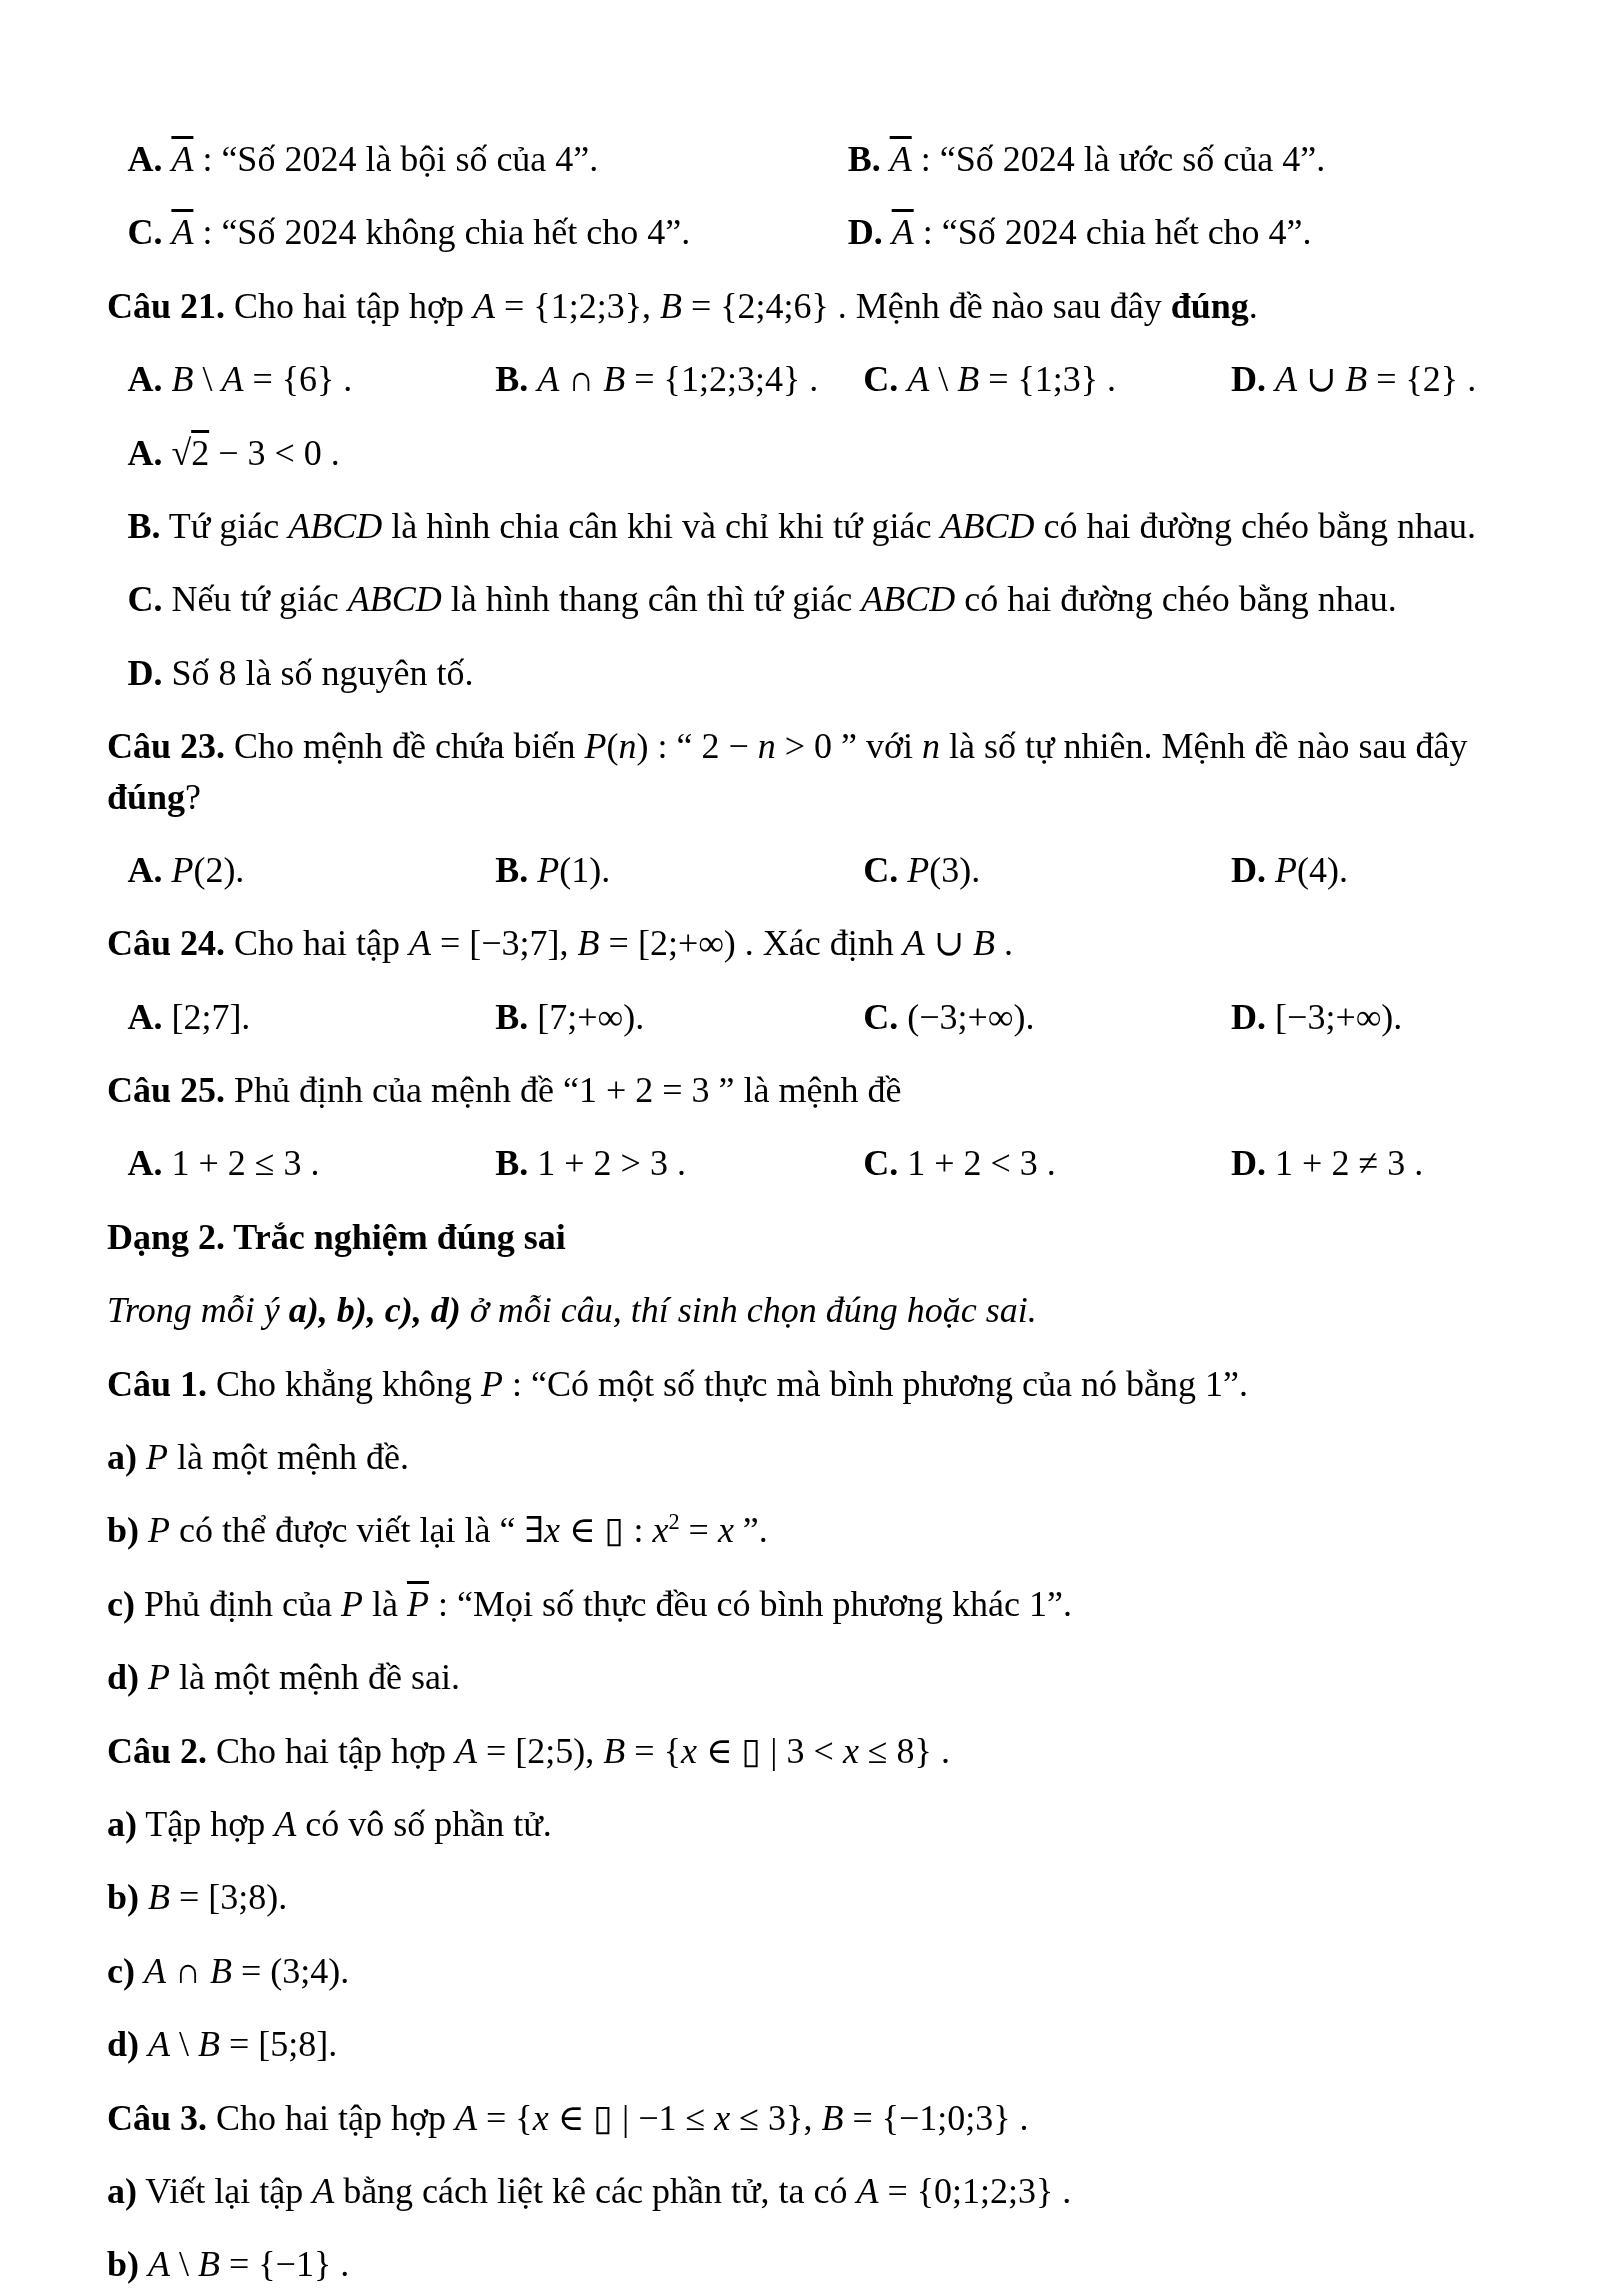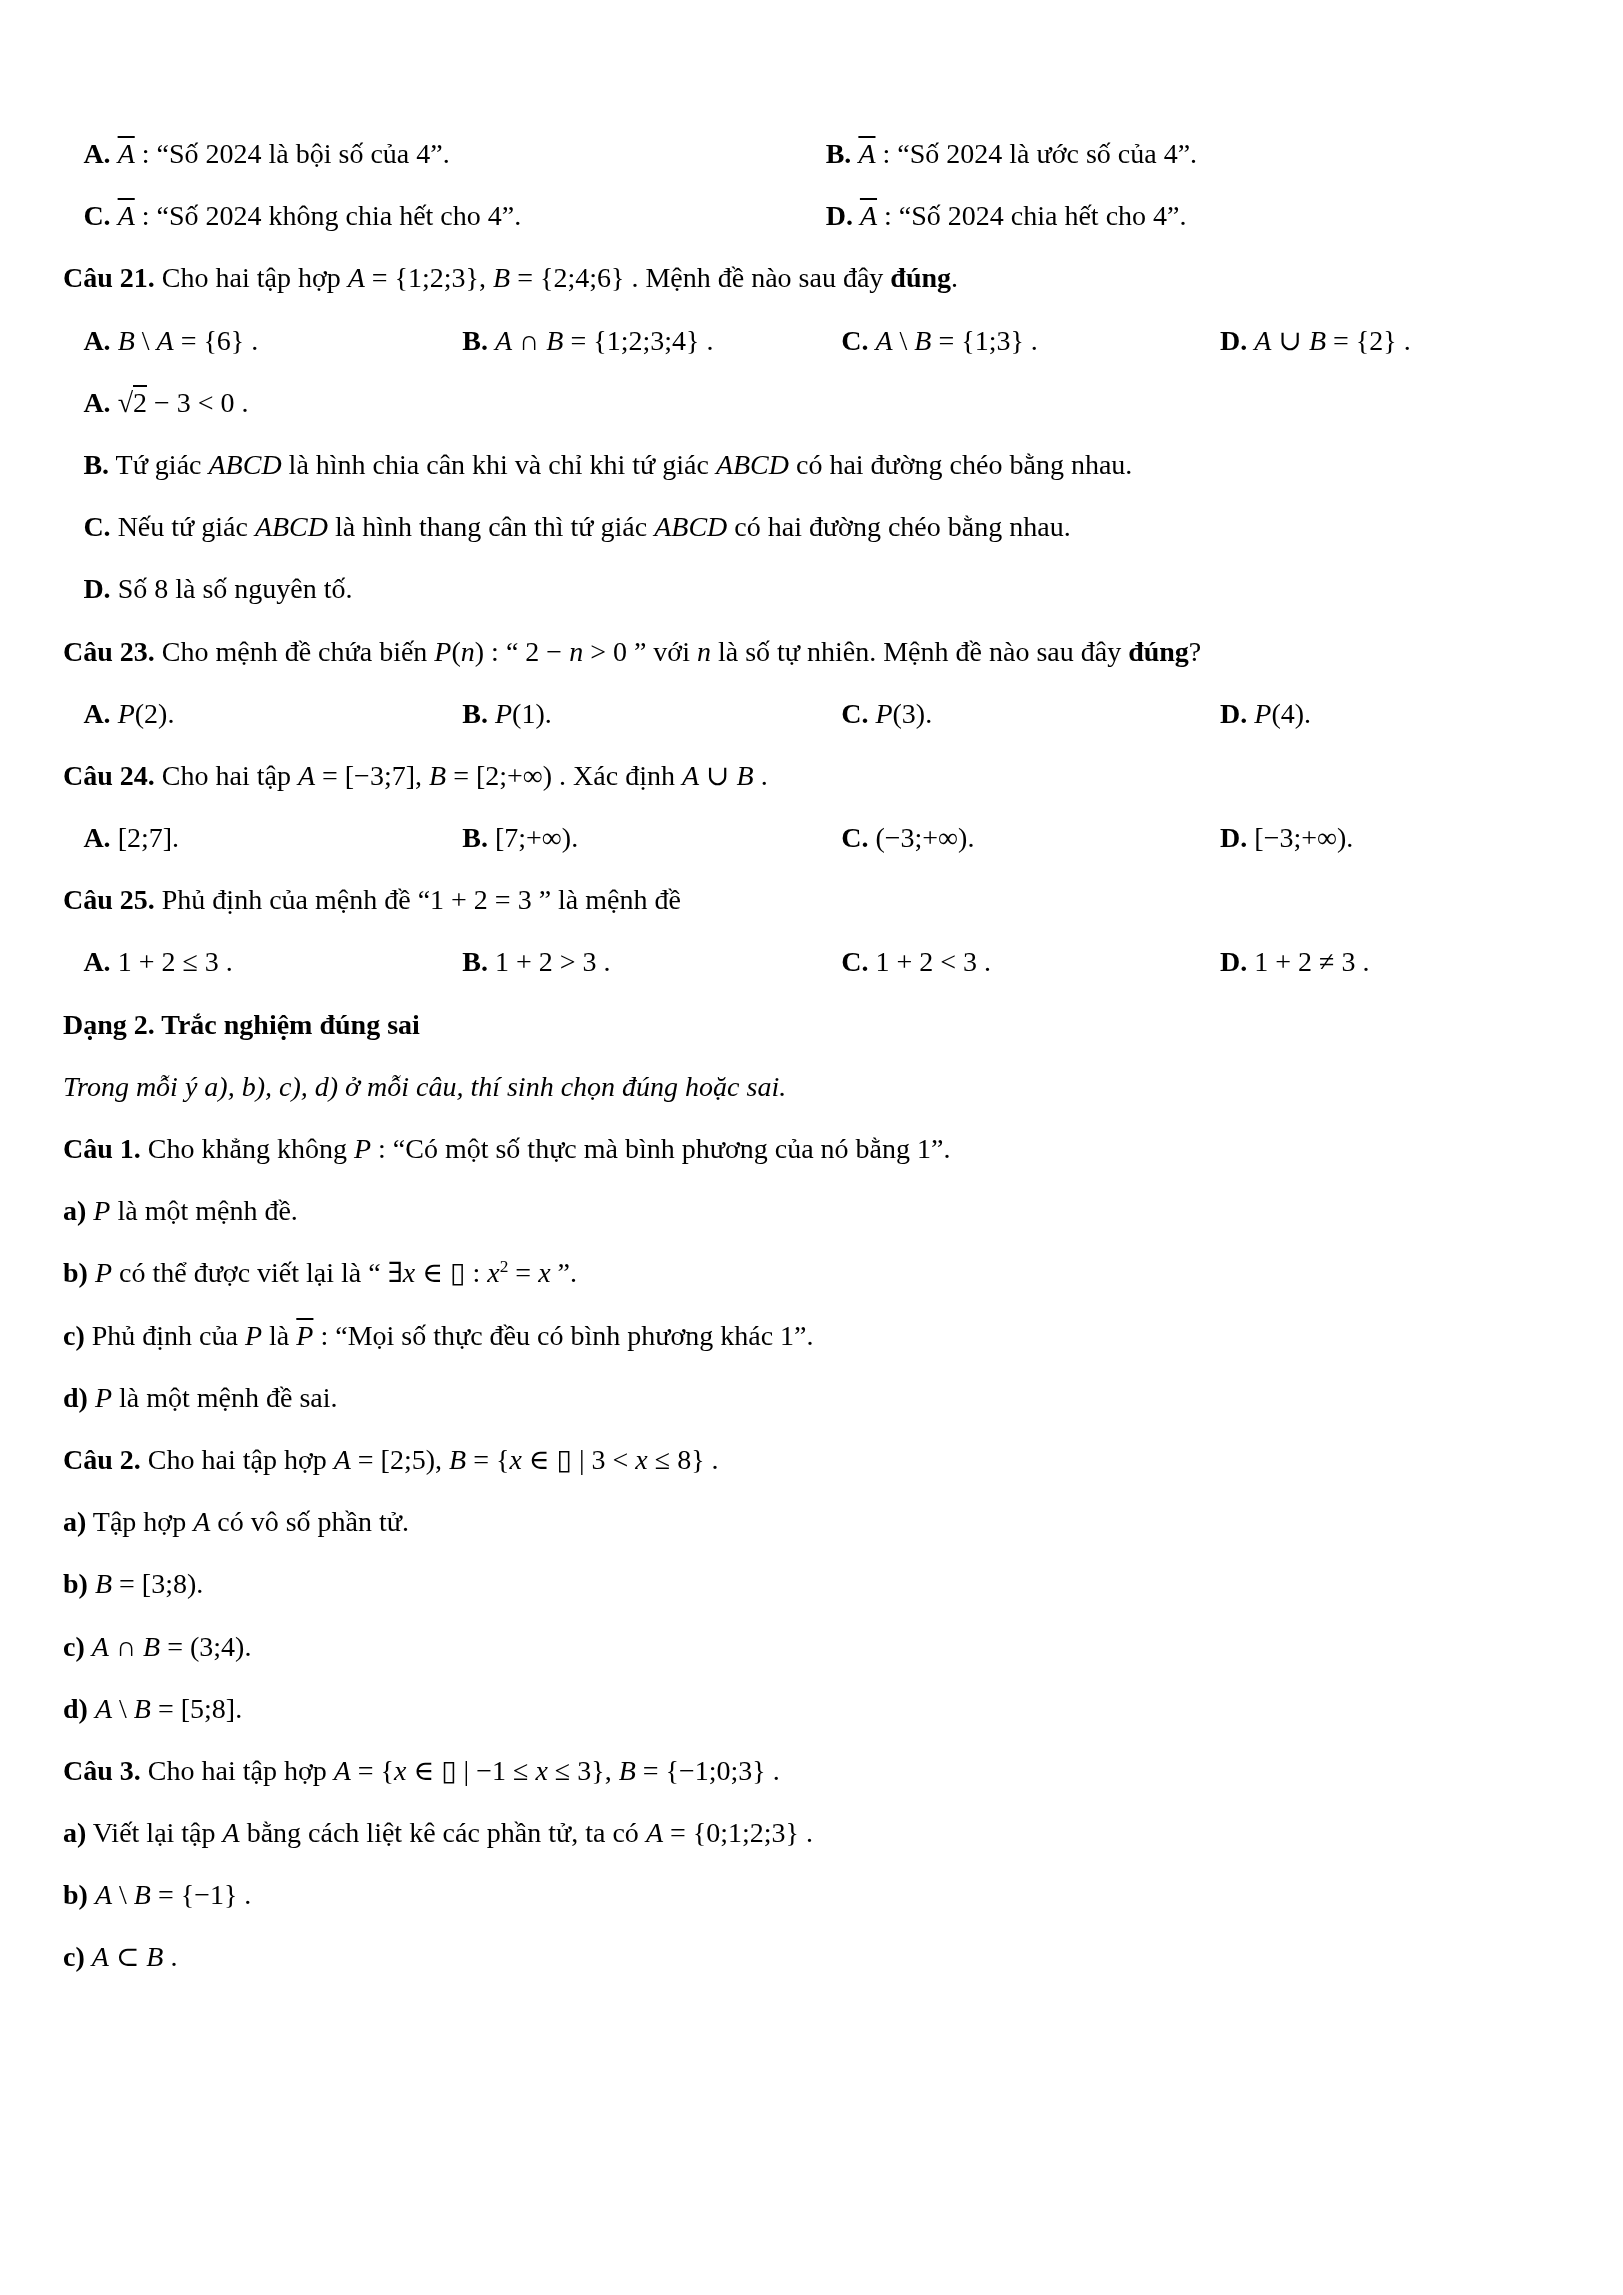--- a/index.html
+++ b/index.html
@@ -4,29 +4,29 @@
 <style>
   * { margin:0; padding:0; box-sizing:border-box; }
   html, body { background:#ffffff; }
   body {
     width:1623px; height:2295px;
     font-family:"Liberation Serif","DejaVu Serif",serif;
     color:#000000;
     overflow:hidden;
   }
   .page { width:100%; height:100%; padding:134px 55px 31px 63px; }
-  .block { font-size:28px; line-height:1.4; margin-bottom:23px; }
+  .block { font-size:36px; line-height:1.4; margin-bottom:23px;margin-left:44px; }
   .opts { display:grid; padding-left:20.4px; }
   .opts.c4 { grid-template-columns:repeat(4,1fr);gap:31px; }
   .opts.c2 { grid-template-columns:repeat(2,1fr); }
   .optline { padding-left:20.4px; }
   .t  { font-weight:normal; }
   .b  { font-weight:bold; }
   .i  { font-style:italic; }
-  .bi { font-weight:normal; font-style:italic; }
+  .bi { font-weight:bold; font-style:italic; }
   .ov { font-style:italic; text-decoration:overline; }
   .ovl { text-decoration:overline; }
   .sup { vertical-align:super; font-size:0.62em; line-height:0; }
 </style>
 </head>
 <body>
 
 <div class="page">
   <div id="content">
       <div class="block opts c2">

